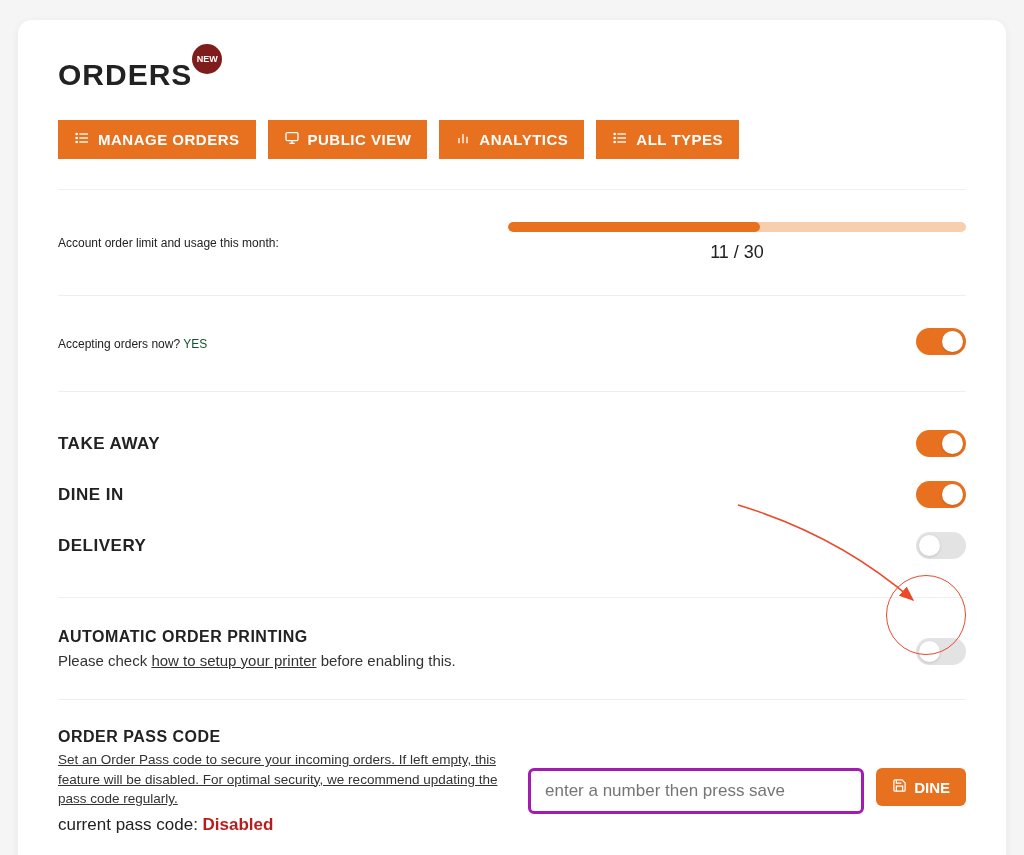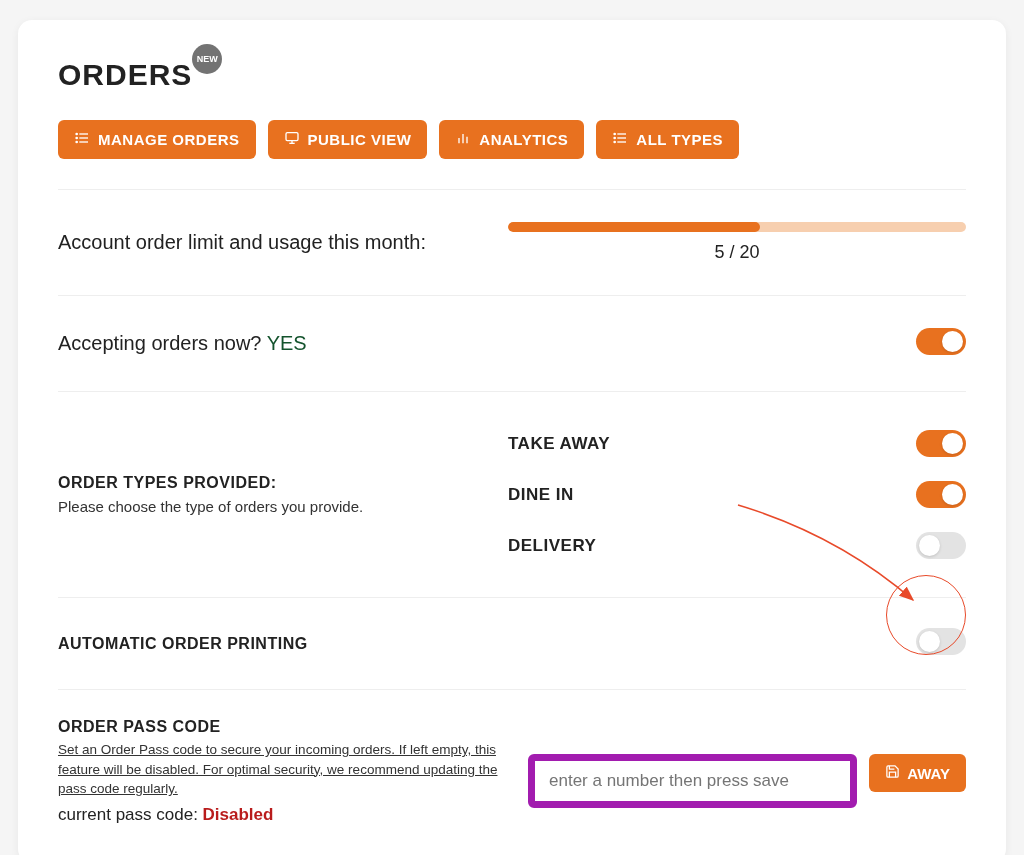--- a/index.html
+++ b/index.html
@@ -28,38 +28,38 @@
     font-weight: 700;
     letter-spacing: 1px;
   }
   .new-badge {
     position: absolute;
     top: -14px;
     right: -30px;
     width: 30px;
     height: 30px;
     border-radius: 50%;
-    background: #737373;
+    background: #7f1d1d;
     color: #fff;
     font-size: 9px;
     font-weight: 600;
     display: flex;
     align-items: center;
     justify-content: center;
   }
   .button-row {
     display: flex;
     gap: 12px;
     margin-bottom: 30px;
   }
   .btn {
     background: #e8711f;
     color: #fff;
     border: none;
-    border-radius: 6px;
+    border-radius: 0;
     padding: 10px 16px;
     font-size: 15px;
     font-weight: 700;
     letter-spacing: 0.5px;
     display: inline-flex;
     align-items: center;
     gap: 8px;
     cursor: pointer;
   }
   .btn svg { width: 16px; height: 16px; stroke: #fff; fill: none; stroke-width: 2; }
@@ -68,21 +68,21 @@
     border-top: 1px solid #eee;
     margin: 0;
   }
   .section {
     display: flex;
     align-items: center;
     padding: 32px 0;
   }
   .section .left {
     flex: 0 0 450px;
-    font-size: 20px;
+    font-size: 12px;
   }
   .section .right {
     flex: 1;
   }
   .progress-wrap { text-align: center; }
   .progress-bar {
     width: 100%;
     height: 10px;
     border-radius: 5px;
     background: #f7cfaf;
@@ -135,21 +135,21 @@
   .auto-left a { color:#333; text-decoration: underline; }
   .passcode-section { padding: 28px 0 0 0; display:flex; gap: 20px; align-items:center;}
   .passcode-left { flex: 0 0 450px; }
   .passcode-left h3 { font-size: 16px; font-weight: 700; margin-bottom: 4px; letter-spacing:0.5px;}
   .passcode-left p { font-size: 13.5px; color:#333; line-height:1.45; margin-bottom:6px;text-decoration:underline;}
   .passcode-current { font-size: 17px; }
   .passcode-current .disabled { color: #b91c1c; font-weight:600;}
   .passcode-right { flex:1; display:flex; gap:12px; align-items:flex-start; padding-top:20px;}
   .pass-input {
     flex:1;
-    border: 7px solid #a21caf;
+    border: 3px solid #a21caf;
     border-radius: 6px;
     padding: 10px 14px;
     font-size: 17px;
     color:#888;
     outline:none;
   }
   .save-btn {
     background:#e8711f;
     color:#fff;
     border:none;
@@ -235,42 +235,38 @@
   </div>
 
   <hr class="divider">
 
   <div class="section">
     <div class="left">Account order limit and usage this month:</div>
     <div class="right progress-wrap">
       <div class="progress-bar">
         <div class="progress-fill" id="progress-fill" style="width: 55%;"></div>
       </div>
-      <div class="progress-text">5 / 20</div>
+      <div class="progress-text">11 / 30</div>
     </div>
   </div>
 
   <hr class="divider">
 
   <div class="section" style="justify-content:space-between;">
     <div class="left">
       <span>Accepting orders now? </span><span class="yes">YES</span>
     </div>
     <div>
       <div class="toggle on"><div class="knob"></div></div>
     </div>
   </div>
 
   <hr class="divider">
 
   <div class="types-section">
-    <div class="types-left">
-      <h3>ORDER TYPES PROVIDED:</h3>
-      <p>Please choose the type of orders you provide.</p>
-    </div>
     <div class="types-right">
       <div class="type-row">
         <span class="label">TAKE AWAY</span>
         <div class="toggle on">
             <div class="knob"></div>
           </div>
       </div>
       <div class="type-row">
         <span class="label">DINE IN</span>
         <div class="toggle on">
@@ -284,20 +280,23 @@
           </div>
       </div>
     </div>
   </div>
 
   <hr class="divider">
 
   <div class="auto-section">
     <div class="auto-left">
       <h3>AUTOMATIC ORDER PRINTING</h3>
+      <p>
+        <span>Please check </span><a href="#">how to setup your printer</a><span> before enabling this.</span>
+      </p>
     </div>
     <div style="position:relative;">
       <div class="toggle off"><div class="knob"></div></div>
     </div>
   </div>
 
   <hr class="divider">
 
   <div class="passcode-section">
     <div class="passcode-left">
@@ -310,21 +309,21 @@
     <div class="passcode-right">
       <input class="pass-input" type="text" placeholder="enter a number then press save" style="">
       <button class="save-btn">
         <span>
           <svg viewBox="0 0 24 24">
               <path d="M19 21H5a2 2 0 0 1-2-2V5a2 2 0 0 1 2-2h11l5 5v11a2 2 0 0 1-2 2z"></path>
               <polyline points="17 21 17 13 7 13 7 21"></polyline>
               <polyline points="7 3 7 8 15 8"></polyline>
             </svg>
         </span>
-        <span>AWAY</span>
+        <span>DINE</span>
       </button>
     </div>
   </div>
 
   
   <svg class="annotation" style="left:700px; top:475px; width:220px; height:140px;" viewBox="0 0 220 140">
     <defs>
       <marker id="arrowhead" markerWidth="10" markerHeight="8" refX="9" refY="4" orient="auto">
         <polygon points="0 0, 10 4, 0 8" fill="#e84a2a"></polygon>
       </marker>

